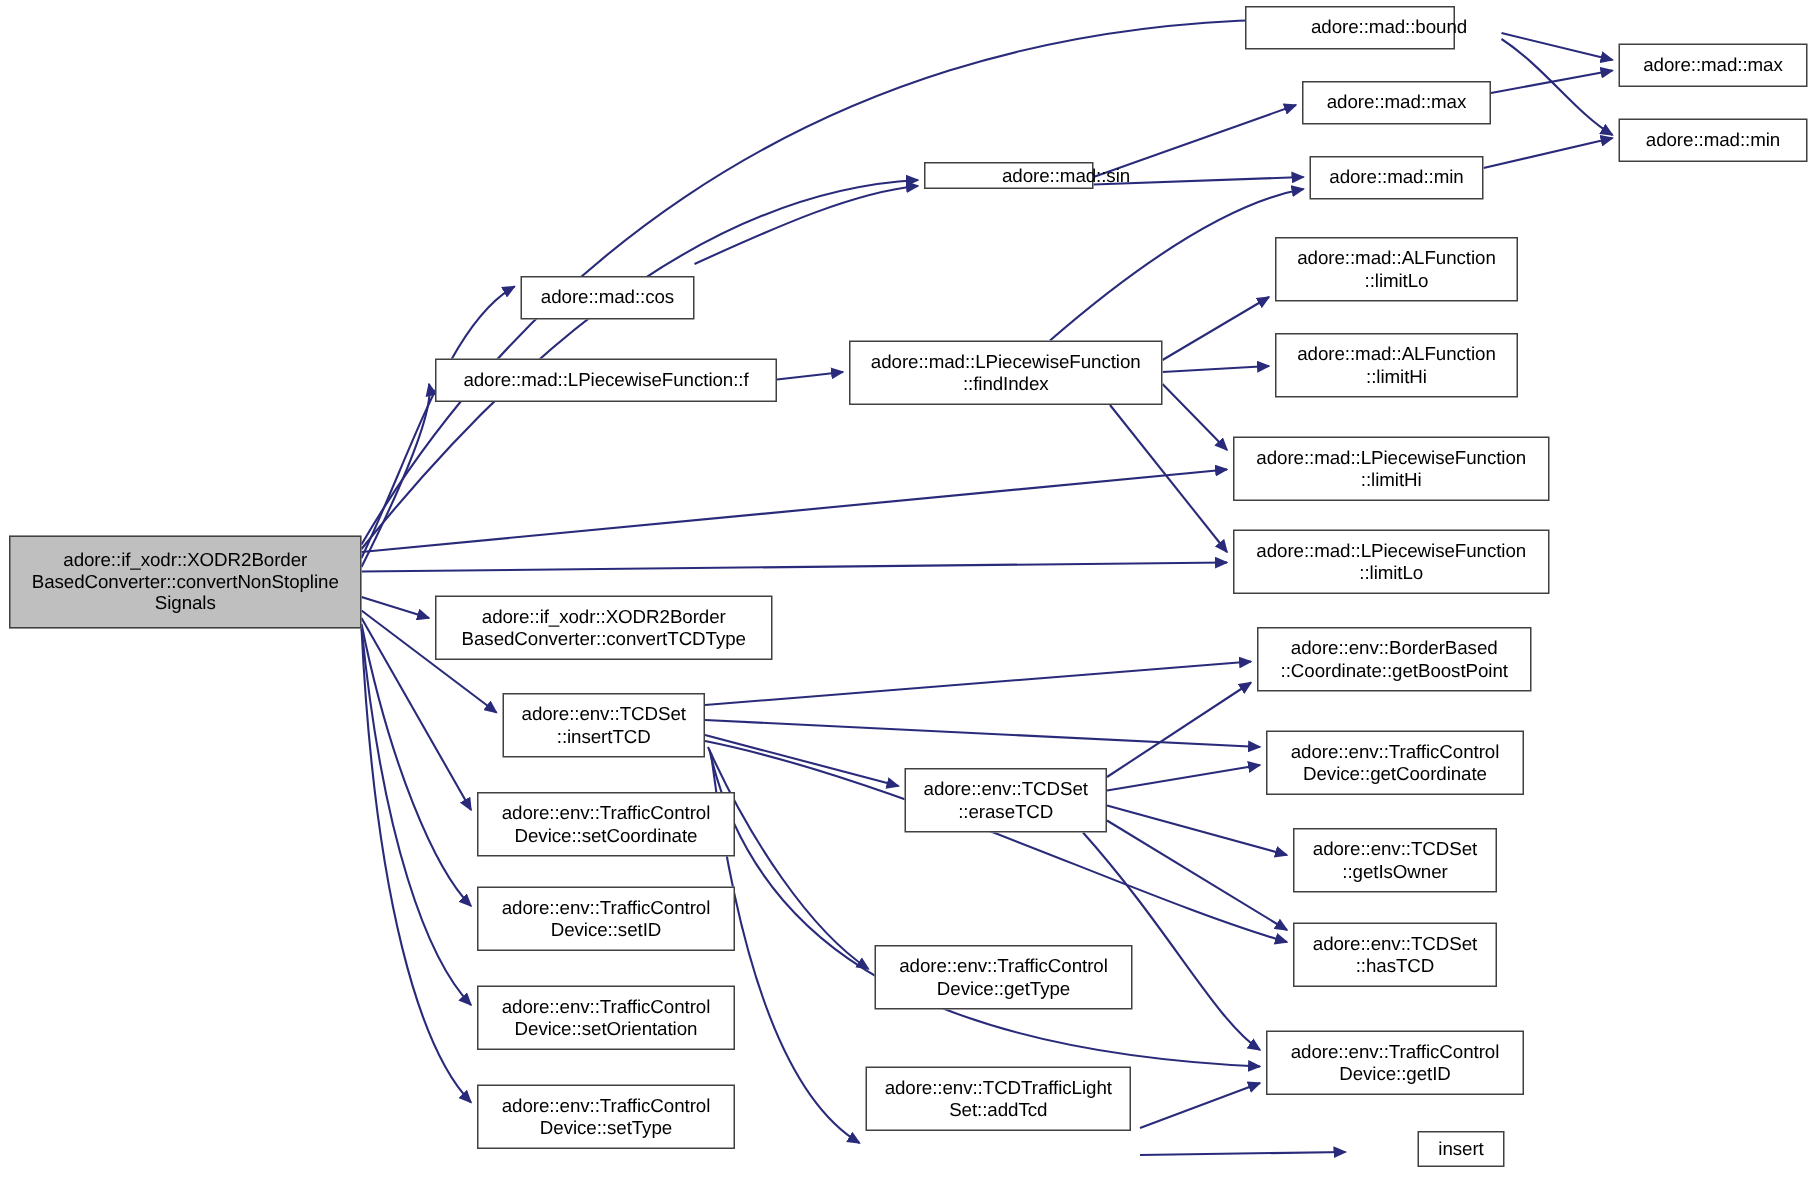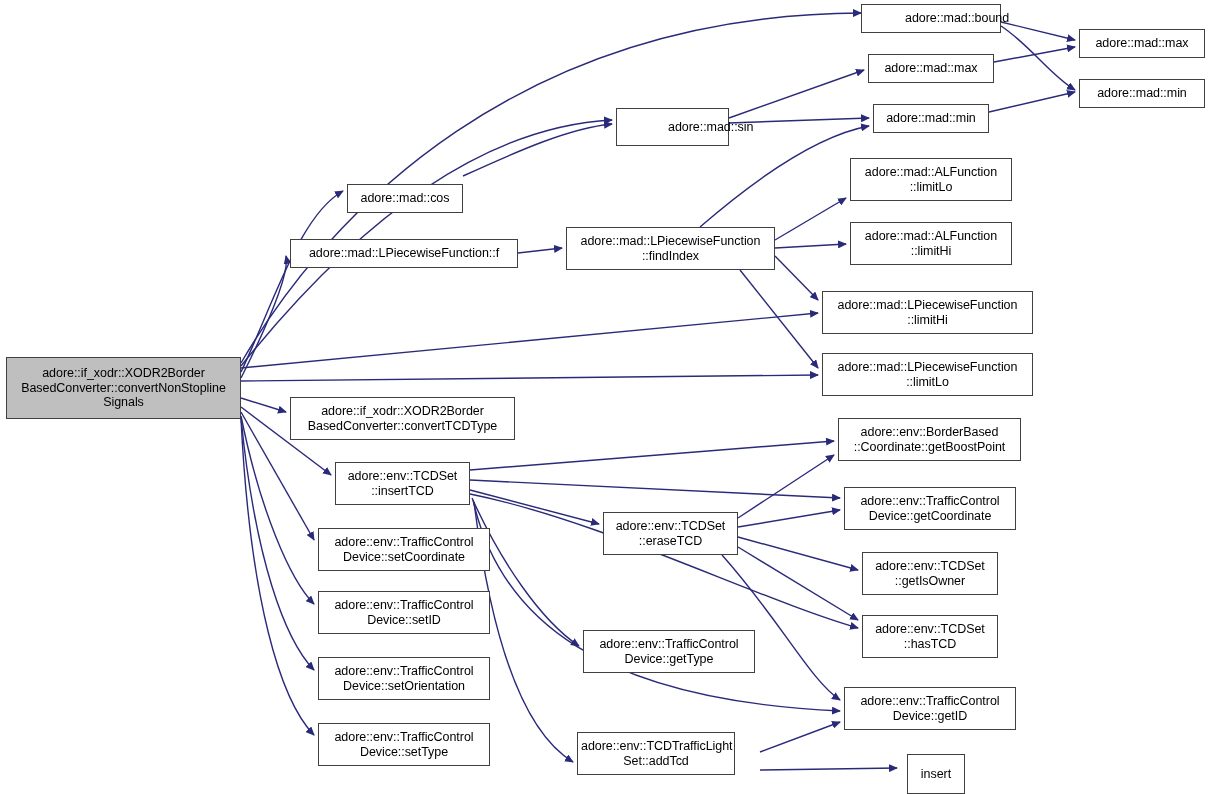--- a/index.html
+++ b/index.html
@@ -97,26 +97,26 @@
         <path d="M738,547 L858,620" marker-end="url(#arrow)"></path>
         <path d="M722,555 C780,620 810,680 840,700" marker-end="url(#arrow)"></path>
         <path d="M760,752 L840,722" marker-end="url(#arrow)"></path>
         <path d="M760,770 L897,768" marker-end="url(#arrow)"></path>
       </g>
   </svg>
   <div id="node-layer">
       <div class="node root" style="left: 6px; top: 357px; width: 235px; height: 62px;"><span class="nlabel">adore::if_xodr::XODR2Border
 BasedConverter::convertNonStopline
 Signals</span></div>
-      <div class="node" style="left: 861px; top: 4px; width: 140px; height: 29px; padding-left: 40px;"><span class="nlabel">adore::mad::bound</span></div>
+      <div class="node" style="left: 830px; top: 4px; width: 140px; height: 29px; padding-left: 40px;"><span class="nlabel">adore::mad::bound</span></div>
       <div class="node" style="left: 1079px; top: 29px; width: 126px; height: 29px;"><span class="nlabel">adore::mad::max</span></div>
       <div class="node" style="left: 868px; top: 54px; width: 126px; height: 29px;"><span class="nlabel">adore::mad::max</span></div>
       <div class="node" style="left: 1079px; top: 79px; width: 126px; height: 29px;"><span class="nlabel">adore::mad::min</span></div>
       <div class="node" style="left: 873px; top: 104px; width: 116px; height: 29px;"><span class="nlabel">adore::mad::min</span></div>
-      <div class="node" style="left: 616px; top: 108px; width: 113px; height: 38px; padding-left: 48px;"><span class="nlabel">adore::mad::sin</span></div>
+      <div class="node" style="left: 616px; top: 108px; width: 113px; height: 18px; padding-left: 48px;"><span class="nlabel">adore::mad::sin</span></div>
       <div class="node" style="left: 347px; top: 184px; width: 116px; height: 29px;"><span class="nlabel">adore::mad::cos</span></div>
       <div class="node" style="left: 850px; top: 158px; width: 162px; height: 43px;"><span class="nlabel">adore::mad::ALFunction
 ::limitLo</span></div>
       <div class="node" style="left: 850px; top: 222px; width: 162px; height: 43px;"><span class="nlabel">adore::mad::ALFunction
 ::limitHi</span></div>
       <div class="node" style="left: 290px; top: 239px; width: 228px; height: 29px; justify-content: center;"><span class="nlabel">adore::mad::LPiecewiseFunction::f</span></div>
       <div class="node" style="left: 566px; top: 227px; width: 209px; height: 43px;"><span class="nlabel">adore::mad::LPiecewiseFunction
 ::findIndex</span></div>
       <div class="node" style="left: 822px; top: 291px; width: 211px; height: 43px;"><span class="nlabel">adore::mad::LPiecewiseFunction
 ::limitHi</span></div>
@@ -141,17 +141,17 @@
       <div class="node" style="left: 862px; top: 615px; width: 136px; height: 43px;"><span class="nlabel">adore::env::TCDSet
 ::hasTCD</span></div>
       <div class="node" style="left: 583px; top: 630px; width: 172px; height: 43px;"><span class="nlabel">adore::env::TrafficControl
 Device::getType</span></div>
       <div class="node" style="left: 318px; top: 657px; width: 172px; height: 43px;"><span class="nlabel">adore::env::TrafficControl
 Device::setOrientation</span></div>
       <div class="node" style="left: 844px; top: 687px; width: 172px; height: 43px;"><span class="nlabel">adore::env::TrafficControl
 Device::getID</span></div>
       <div class="node" style="left: 318px; top: 723px; width: 172px; height: 43px;"><span class="nlabel">adore::env::TrafficControl
 Device::setType</span></div>
-      <div class="node" style="left: 577px; top: 732px; width: 158px; height: 43px;"><span class="nlabel">adore::env::TCDTrafficLight
+      <div class="node" style="left: 577px; top: 711px; width: 177px; height: 43px;"><span class="nlabel">adore::env::TCDTrafficLight
 Set::addTcd</span></div>
-      <div class="node" style="left: 907px; top: 754px; width: 58px; height: 40px;"><span class="nlabel">insert</span></div>
+      <div class="node" style="left: 945px; top: 754px; width: 58px; height: 24px;"><span class="nlabel">insert</span></div>
     </div>
 </div>
 
 </body></html>

